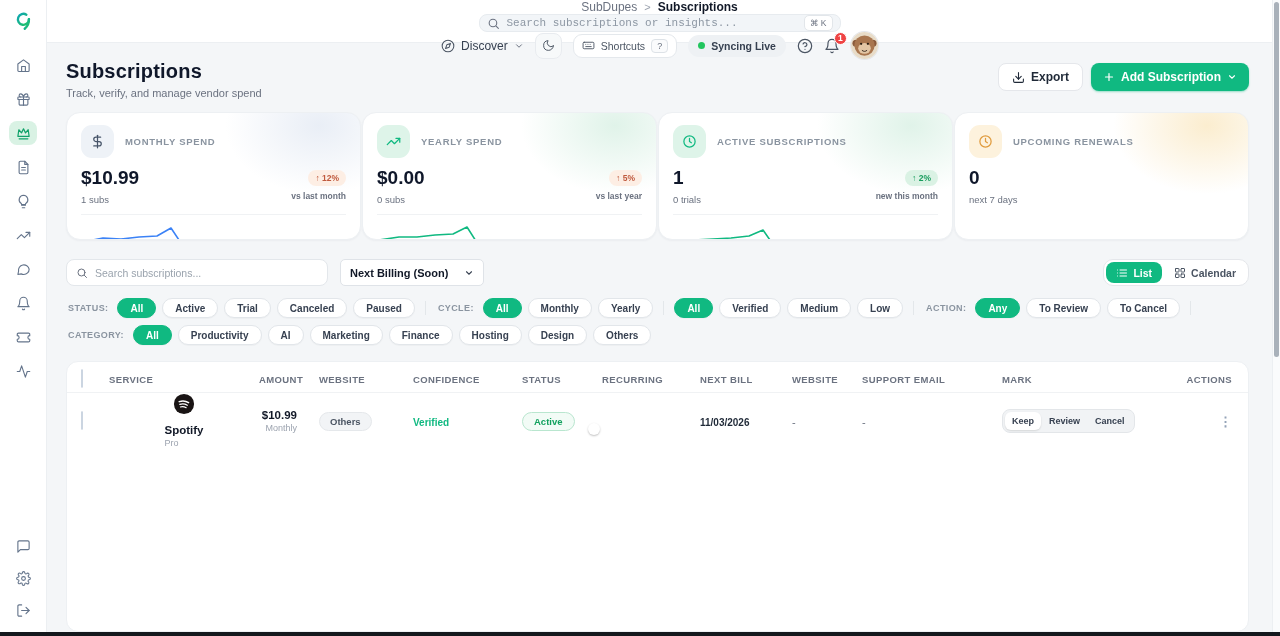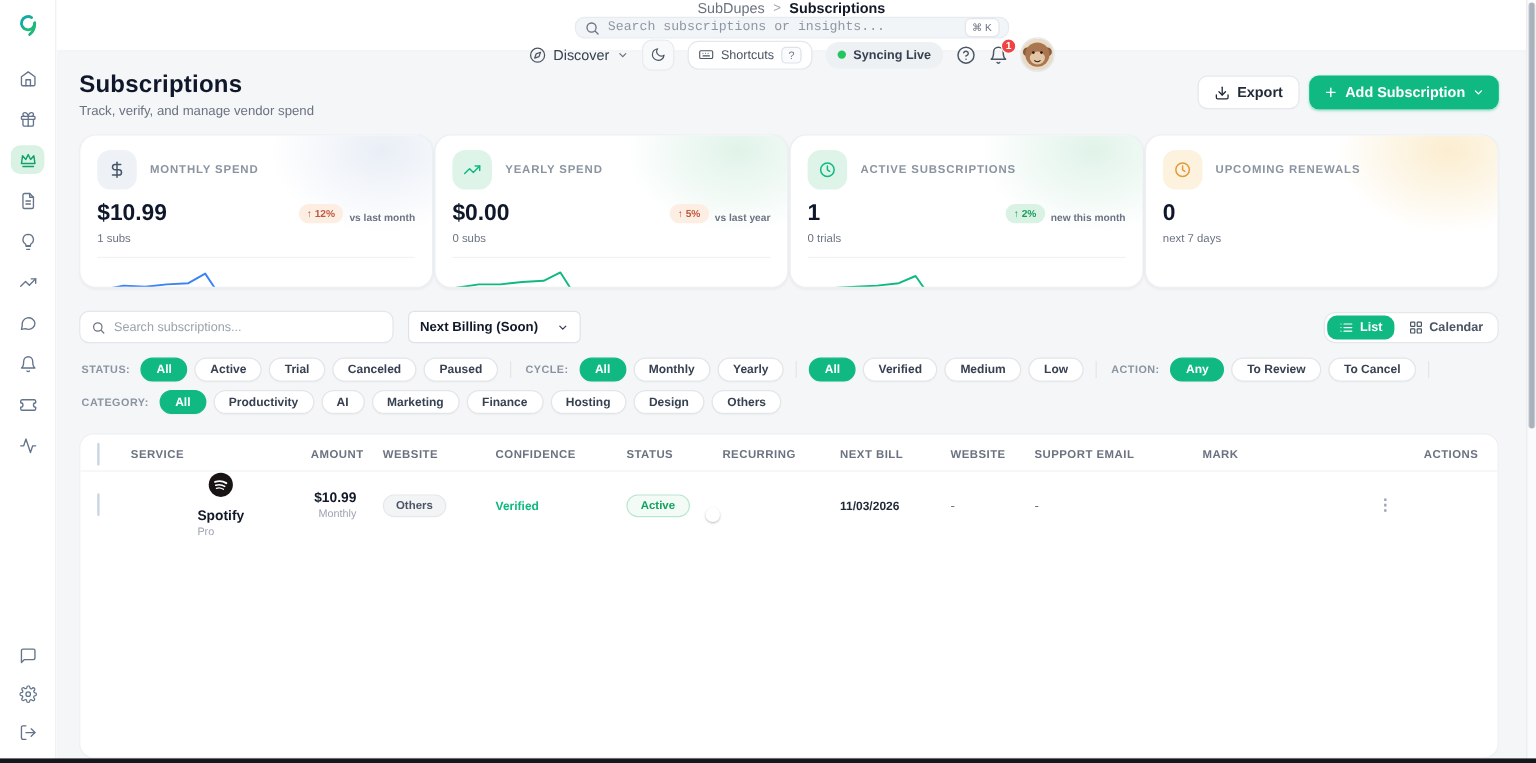--- a/index.html
+++ b/index.html
@@ -51,28 +51,28 @@
   .stats { display:flex; gap:1px; margin-top:13px; }
   .card { flex:1; background-color:#fff; border:1px solid #edf0f3; border-radius:14px; padding:12px 14px 10px; height:128px; box-shadow:0 1px 2px rgba(16,24,40,.04); overflow:hidden; }
   .card-head { display:flex; align-items:center; gap:11px; }
   .icon-box { width:33px; height:33px; border-radius:11px; display:flex; align-items:center; justify-content:center; }
   .icon-box svg { width:15px; height:15px; }
   .card-label { font-size:9.5px; font-weight:bold; letter-spacing:.7px; color:#8a94a0; }
   .card-mid { display:flex; margin-top:9px; align-items:flex-start; }
   .cm-left { display:flex; flex-direction:column; }
   .card-value { font-size:19px; font-weight:bold; color:#0f172a; }
   .card-sub { font-size:9.5px; color:#6b7280; margin-top:5px; }
-  .cm-right { margin-left:auto; display:flex; align-items:flex-end; gap:5px; padding-top:3px; }
+  .cm-right { margin-left:auto; display:flex; flex-direction:column; align-items:flex-end; gap:5px; padding-top:3px; }
   .pill-badge { font-size:8.5px; font-weight:bold; border-radius:999px; padding:3px 7px; }
   .badge-note { font-size:8.5px; color:#6b7280;font-weight:bold; }
   .spark-wrap { border-top:1px solid #f0f2f4; margin-top:9px; padding-top:5px; }
   .spark-wrap svg { width:132px; height:33px; }
 
   
-  .toolbar { display:flex; align-items:center; gap:12px; margin-top:19px; }
+  .toolbar { display:flex; gap:12px; margin-top:19px; }
   .sub-search { width:262px; height:27px; background:#fff; border:1px solid #e3e7eb; border-radius:8px; display:flex; align-items:center; gap:7px; padding:0 9px; }
   .sub-search input { flex:1; border:none; outline:none; background:transparent; font-size:10.5px; color:#374151; font-family:inherit; }
   .sub-search input::placeholder { color:#9aa3ad; }
   .sel { height:27px; background:#fff; border:1px solid #dfe3e8; border-radius:5px; display:flex; align-items:center; gap:16px; padding:0 9px; font-size:11px; font-weight:600; color:#111827; cursor:pointer; }
   .view-toggle { margin-left:auto; background:#fff; border:1px solid #e5e7eb; border-radius:10px; padding:2px; display:flex; gap:2px; }
   .vt-btn { display:flex; align-items:center; gap:5px; font-size:10.5px; font-weight:600; border-radius:8px; padding:4px 10px; border:none; background:transparent; color:#4b5563; cursor:pointer; font-family:inherit; }
   .vt-btn.active { background:#10b981; color:#fff; }
 
   
   .filters { display:flex; flex-wrap:wrap; align-items:center; gap:7px 6px; margin-top:12px; }
@@ -516,20 +516,27 @@
         <div class="amt">$10.99</div>
         <div class="amt-cycle">Monthly</div>
       </div>
       <div><span class="tag">Others</span></div>
       <div><span class="conf">Verified</span></div>
       <div><span class="status-pill">Active</span></div>
       <div><span class="toggle"><span class="knob"></span></span></div>
       <div><span class="date">11/03/2026</span></div>
       <div><span class="dash">-</span></div>
       <div><span class="dash">-</span></div>
+      <div>
+        <span class="mark-group">
+          <button class="mk active">Keep</button>
+          <button class="mk">Review</button>
+          <button class="mk">Cancel</button>
+        </span>
+      </div>
       <div class="col-actions"><button class="kebab">⋮</button></div>
     </div>
   </div>
 </main>
 
 <div class="vscroll">
     <div class="vthumb"></div>
   </div>
 <div class="bottom-bar"></div>
 

